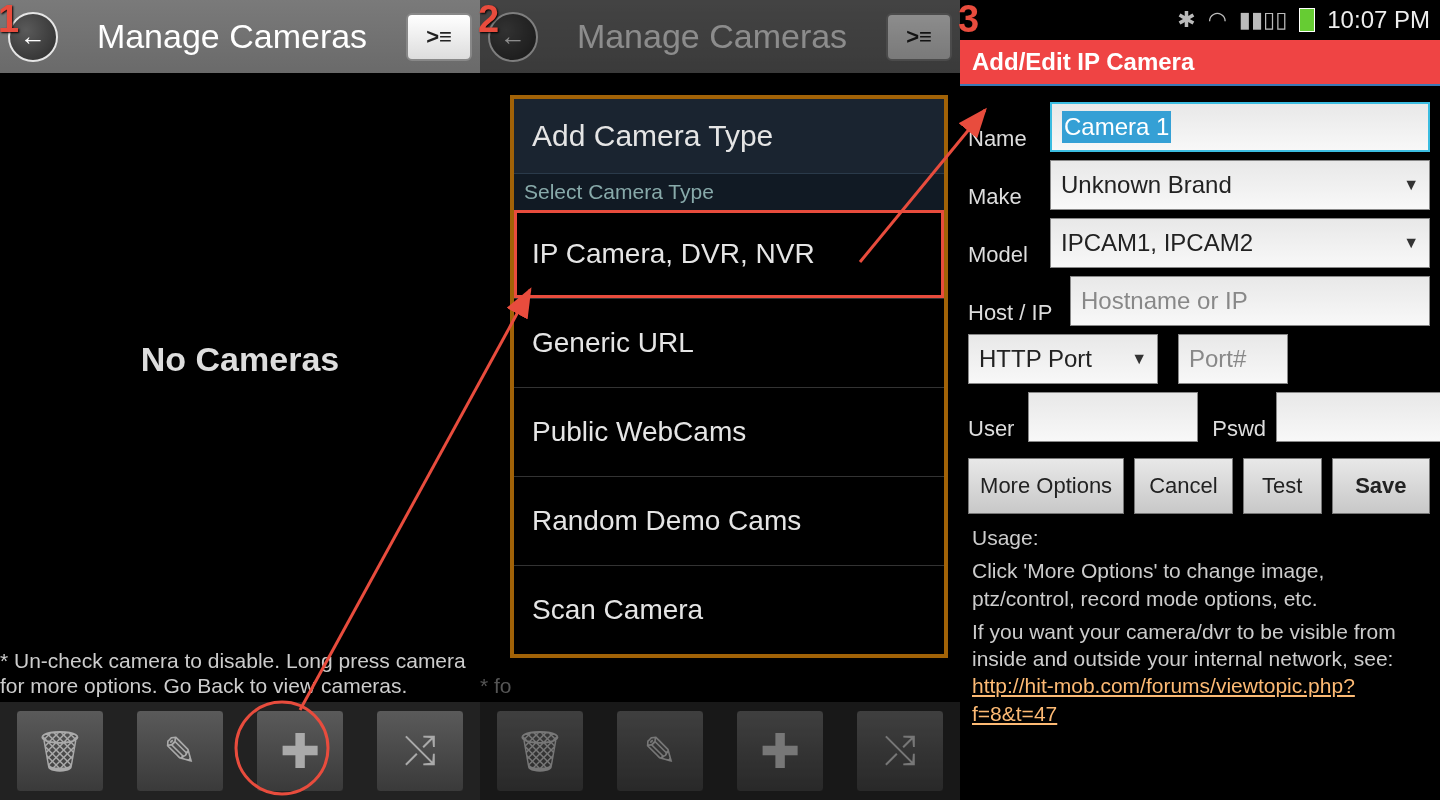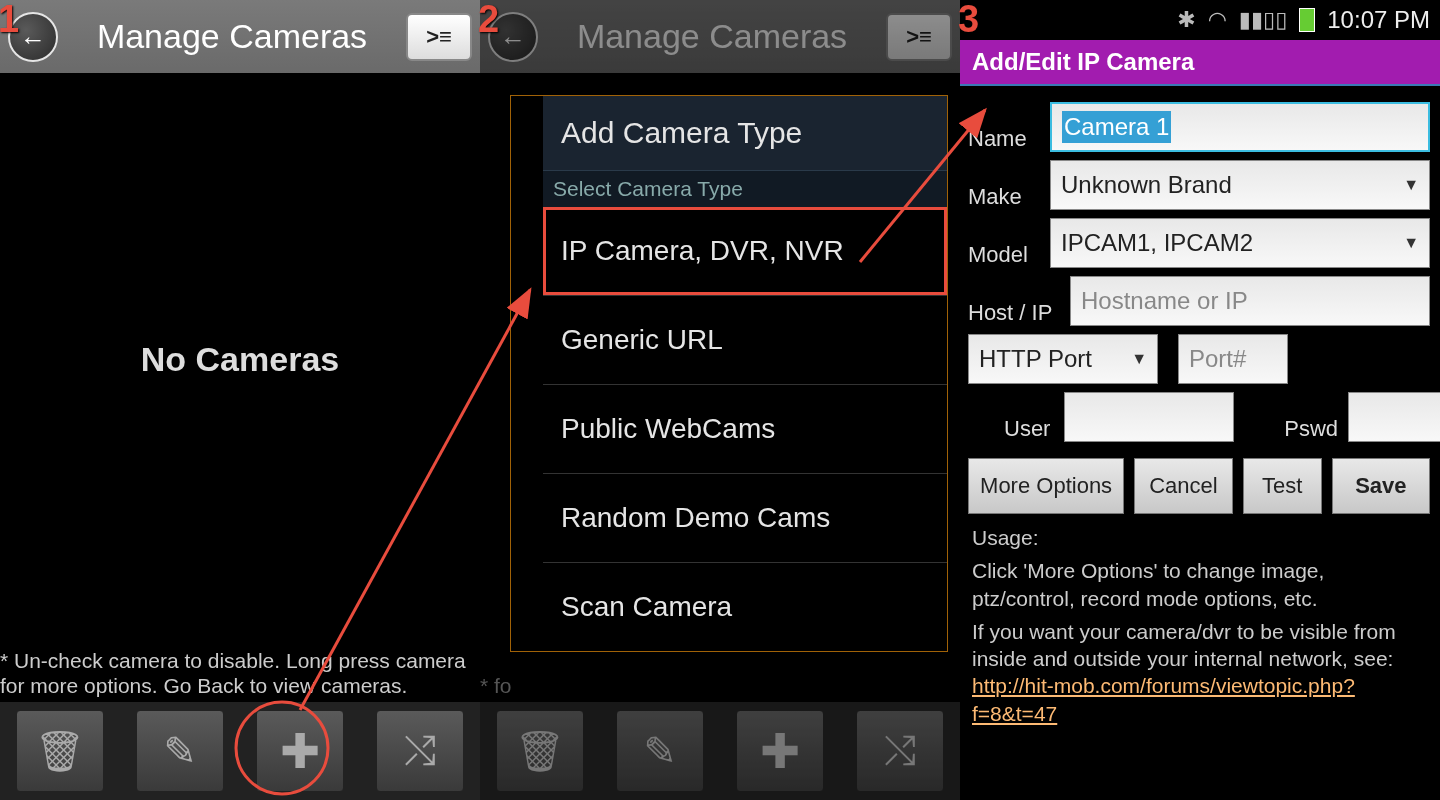--- a/index.html
+++ b/index.html
@@ -80,24 +80,23 @@
     border-radius:4px;
     display:flex;align-items:center;justify-content:center;
     color:#aaa;font-size:40px;
     cursor:pointer;
   }
   .panel2 .toolbar { filter: brightness(0.7); }
 
   
   .dialog {
     position:absolute;top:95px;left:30px;right:12px;
-    border:1px solid #a16207;
+    border:4px solid #a16207;
     background:#000;
     z-index:5;
-    padding-left:32px;
   }
   .dialog-title {
     background:#1a2430;
     color:#e5e5e5;
     font-size:30px;
     padding:20px 18px;
   }
   .dialog-sub {
     background:#111a24;
     color:#8aa;
@@ -114,29 +113,29 @@
   }
   .dialog-item.highlight { border:3px solid #e84c3d; padding:25px 15px; }
 
   
   .statusbar {
     height:40px;display:flex;align-items:center;justify-content:flex-end;
     gap:12px;padding:0 10px;color:#bbb;font-size:22px;background:#000;
   }
   .status-time { color:#eee; font-size:24px; }
   .sec-header {
-    background:#a21caf;
+    background:#ef4444;
     color:#fff;font-weight:bold;font-size:24px;
     padding:8px 12px;
     border-bottom:2px solid #3a7ab5;
   }
   .form-area { padding:8px 10px 0 8px; }
   .form-row { display:flex;align-items:flex-end;margin:8px 0;gap:10px; }
   .form-label { color:#ddd;font-size:22px; width:72px; text-align:left; flex-shrink:0; }
-  .form-label.small { width:50px;margin-left:36px; }
+  .form-label.small { width:50px; }
   .txtfield, .selectfield {
     flex:1;height:50px;
     background: linear-gradient(#e8e8e8,#f8f8f8);
     border:1px solid #888;
     font-size:24px;
     padding:0 10px;
     color:#222;
     display:flex;align-items:center;justify-content:space-between;
   }
   .txtfield.focused {

